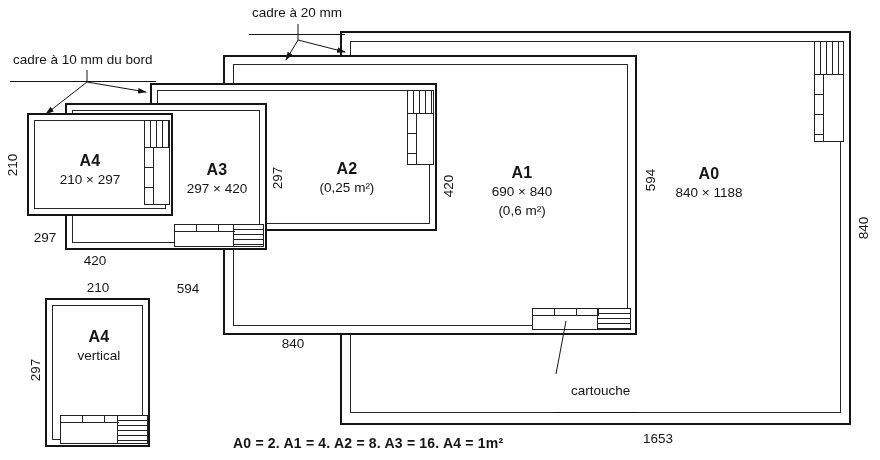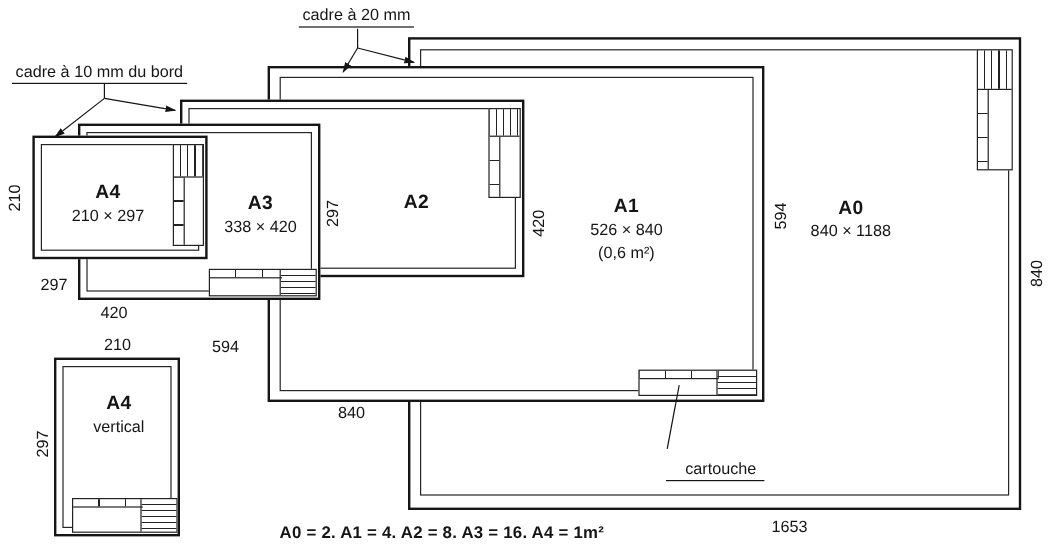--- a/index.html
+++ b/index.html
@@ -10,21 +10,21 @@
   .sheet { position:absolute; background:#fff; border:2px solid #151515; }
   .frame { position:absolute; border:1px solid #262626; }
 
   .sheet-label { position:absolute; text-align:center; line-height:19px; white-space:nowrap; z-index:6; }
   .sl-name { font-weight:bold; font-size:16px; letter-spacing:.3px; }
   .sl-dims, .sl-area, .sl-sub { font-size:13.5px; }
 
   .dim { position:absolute; font-size:13.5px; text-align:center; width:44px; height:16px; line-height:16px; z-index:7; }
   .dim.vert { width:40px; transform:rotate(-90deg); }
 
-  .note { position:absolute; font-size:13.5px; white-space:nowrap; border-bottom:1.5px solid #151515; padding:0 3px 2px 3px; z-index:9; background:transparent; }
+  .note { position:absolute; font-size:13.5px; white-space:nowrap; border-bottom:1.5px solid #151515; padding:0 3px 14px 3px; z-index:9; background:transparent; }
 
   .formula { position:absolute; font-weight:bold; font-size:14px; letter-spacing:.2px; z-index:9; }
 
   .foldblock { position:absolute; border:1px solid #222; background:#fff; }
   .fb-hatch { width:100%; border-bottom:1px solid #222;
       background:repeating-linear-gradient(90deg, transparent 0 5px, #222 5px 6px); }
   .fb-col { position:absolute; left:0; width:9px; bottom:0; border-right:1px solid #222;
       background:repeating-linear-gradient(180deg, transparent 0 19px, #222 19px 20px); }
 
   .cartouche { position:absolute; border:1px solid #222; background:#fff; }
@@ -53,45 +53,46 @@
   </div>
 
   <div class="sheet" style="left:223px; top:55px; width:414px; height:280px; z-index:2;">
     <div class="frame" style="left:8px; top:7px; right:7px; bottom:7px;"></div>
     <div class="cartouche" style="left:307px; top:251px; width:99px; height:22px;">
       <div class="ct-top" style="width:66px;"></div>
       <div class="ct-right" style="width:33px;"></div>
     </div>
     <div class="sheet-label" style="left:242px; top:106px; width:110px;">
       <div class="sl-name">A1</div>
-      <div class="sl-dims">526 × 840</div>
+      <div class="sl-dims">690 × 840</div>
       <div class="sl-area">(0,6 m²)</div>
     </div>
   </div>
 
   <div class="sheet" style="left:150px; top:83px; width:287px; height:148px; z-index:3;">
     <div class="frame" style="left:5px; top:5px; right:5px; bottom:5px;"></div>
     <div class="foldblock" style="left:255px; top:5px; width:27px; height:75px;">
       <div class="fb-hatch" style="height:23px;"></div>
       <div class="fb-col" style="top:23px;"></div>
     </div>
     <div class="sheet-label" style="left:145px; top:74px; width:100px;">
       <div class="sl-name">A2</div>
+      <div class="sl-area">(0,25 m²)</div>
     </div>
   </div>
 
   <div class="sheet" style="left:65px; top:103px; width:202px; height:147px; z-index:4;">
     <div class="frame" style="left:5px; top:5px; right:5px; bottom:5px;"></div>
     <div class="cartouche" style="left:107px; top:119px; width:90px; height:23px;">
       <div class="ct-top" style="width:60px;"></div>
       <div class="ct-right" style="width:30px;"></div>
     </div>
     <div class="sheet-label" style="left:100px; top:55px; width:100px;">
       <div class="sl-name">A3</div>
-      <div class="sl-dims">338 × 420</div>
+      <div class="sl-dims">297 × 420</div>
     </div>
   </div>
 
   <div class="sheet" style="left:27px; top:113px; width:146px; height:103px; z-index:5;">
     <div class="frame" style="left:5px; top:5px; right:5px; bottom:5px;"></div>
     <div class="foldblock" style="left:115px; top:5px; width:26px; height:85px;">
       <div class="fb-hatch" style="height:27px;"></div>
       <div class="fb-col" style="top:27px;"></div>
     </div>
     <div class="sheet-label" style="left:11px; top:36px; width:100px;">

